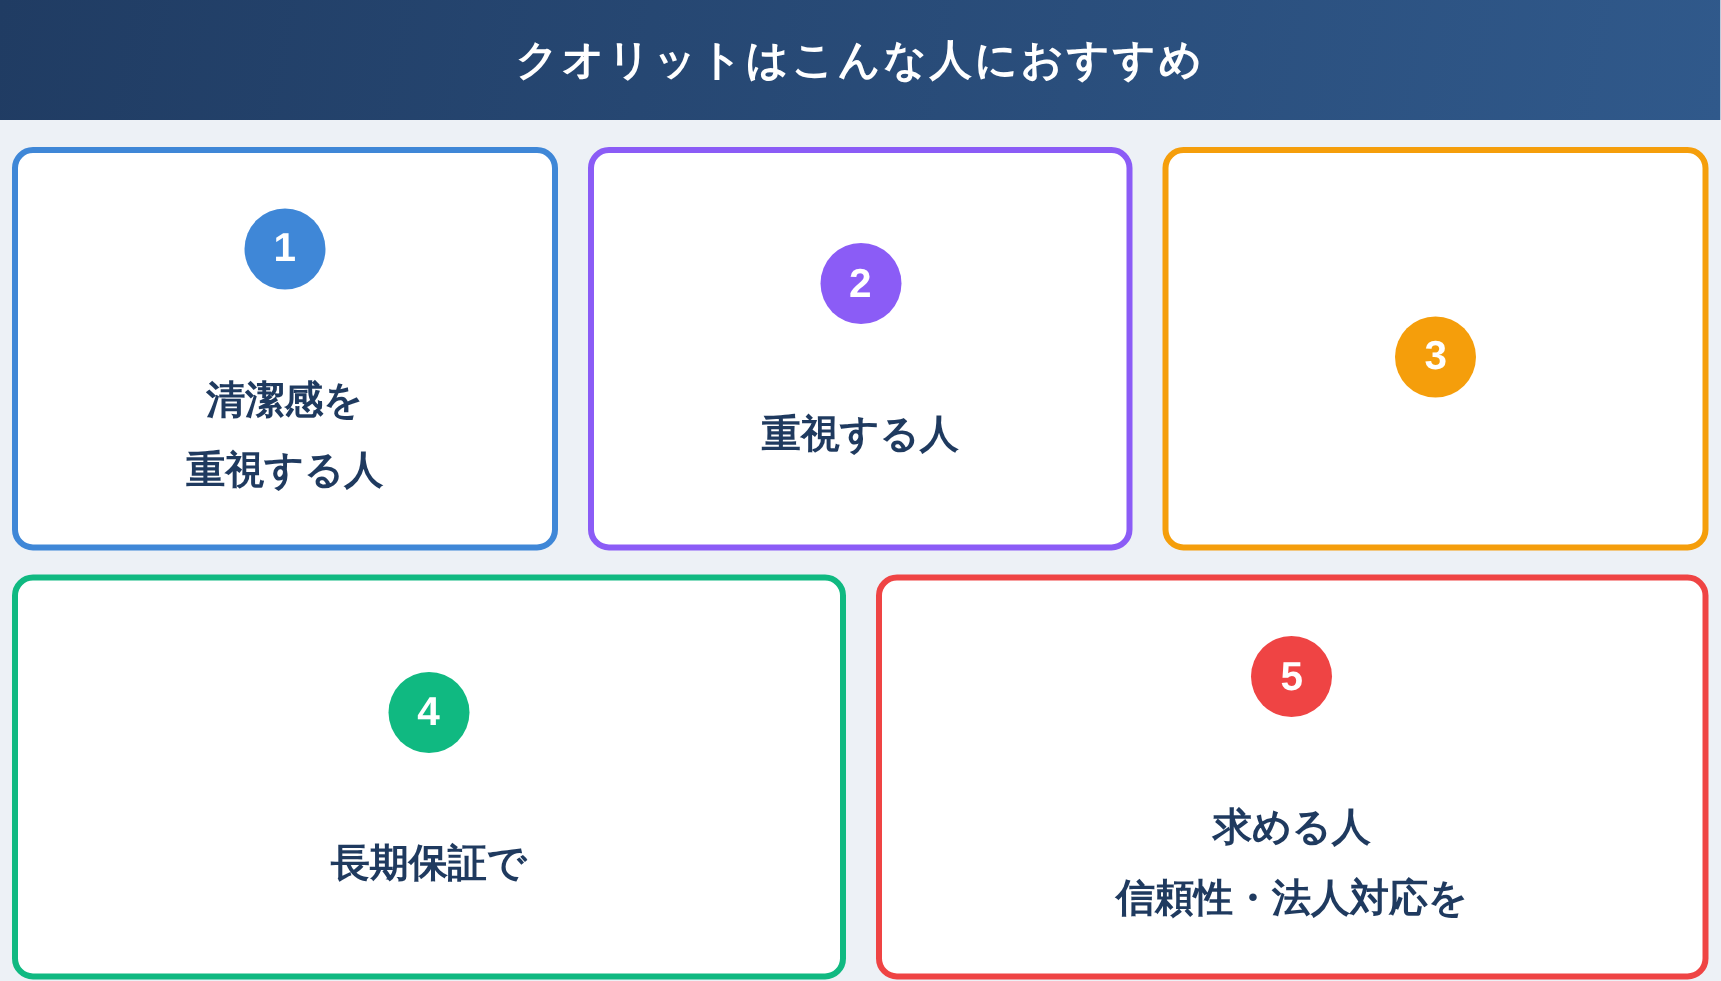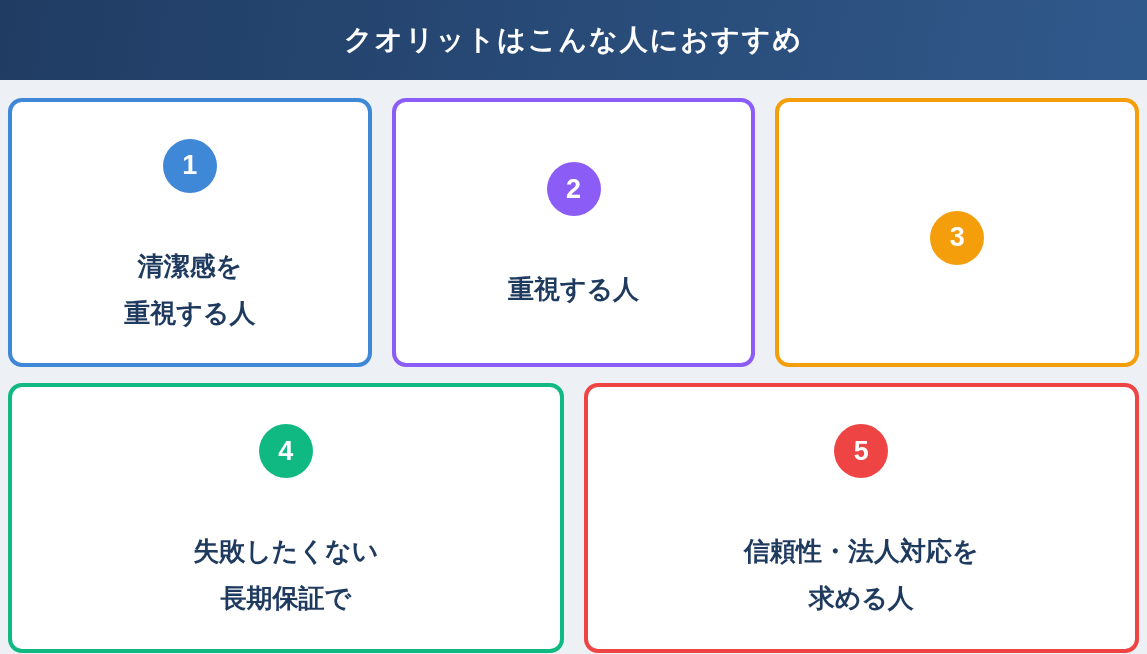--- a/index.html
+++ b/index.html
@@ -108,27 +108,26 @@
       <span class="badge">3</span>
     </section>
 
   </div>
 
   <div class="row row-bottom">
 
     <section class="card" style="--accent: #10b981;">
       <span class="badge">4</span>
       <div class="card-text">
-        <div>失敗したくない</div>
         <div>長期保証で</div>
       </div>
     </section>
 
     <section class="card" style="--accent: #ef4444;">
       <span class="badge">5</span>
       <div class="card-text">
+        <div>求める人</div>
         <div>信頼性・法人対応を</div>
-        <div>求める人</div>
       </div>
     </section>
 
   </div>
 </main>
 
 </body></html>

